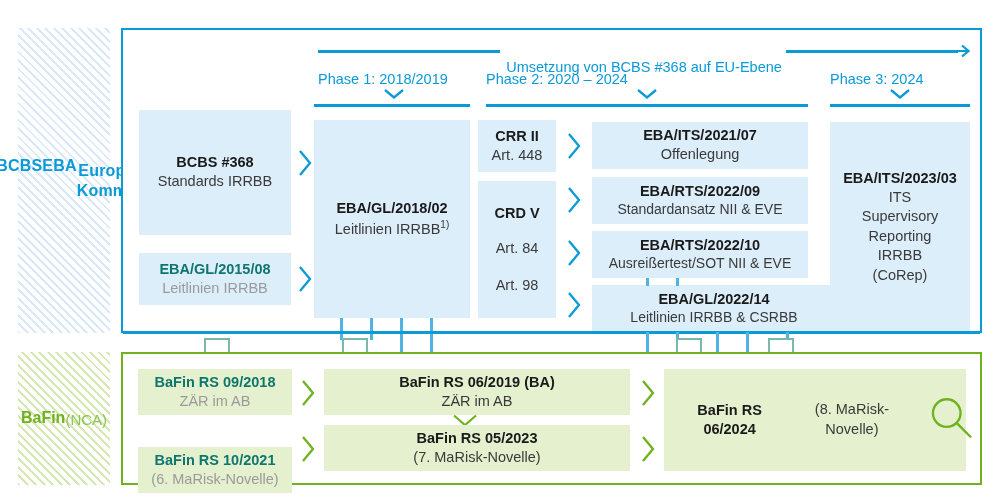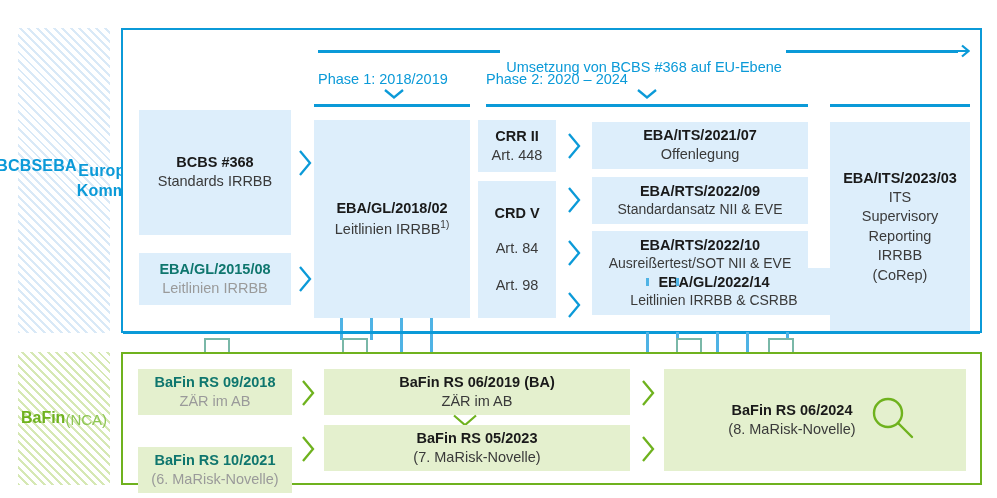--- a/index.html
+++ b/index.html
@@ -171,20 +171,26 @@
   <div class="phase-rule" style="left:314px;top:104px;width:156px;"></div>
 
   <div class="phase" style="left:486px;top:70px;width:322px;">
     <span class="plabel">Phase 2: 2020 – 2024</span>
     <svg class="chev-d" viewBox="0 0 22 11">
       <path d="M2 2 L11 9.4 L20 2" fill="none" stroke="#0b9ad8" stroke-width="2.3"></path>
     </svg>
   </div>
   <div class="phase-rule" style="left:486px;top:104px;width:322px;"></div>
 
+  <div class="phase" style="left:830px;top:70px;width:140px;">
+    <span class="plabel">Phase 3: 2024</span>
+    <svg class="chev-d" viewBox="0 0 22 11">
+      <path d="M2 2 L11 9.4 L20 2" fill="none" stroke="#0b9ad8" stroke-width="2.3"></path>
+    </svg>
+  </div>
   <div class="phase-rule" style="left:830px;top:104px;width:140px;"></div>
 
   <div class="box box-blue" style="left:139px;top:110px;width:152px;height:125px;">
     <span class="b-title">BCBS #368</span>
     <span class="b-sub">Standards IRRBB</span>
   </div>
 
   <div class="box box-blue" style="left:139px;top:253px;width:152px;height:52px;">
     <span class="b-title muted">EBA/GL/2015/08</span>
     <span class="b-sub muted">Leitlinien IRRBB</span>
@@ -234,21 +240,21 @@
   <div class="box box-blue" style="left:592px;top:177px;width:216px;height:47px;">
     <span class="b-title">EBA/RTS/2022/09</span>
     <span class="b-sub sm">Standardansatz NII &amp; EVE</span>
   </div>
 
   <div class="box box-blue" style="left:592px;top:231px;width:216px;height:47px;">
     <span class="b-title">EBA/RTS/2022/10</span>
     <span class="b-sub sm">Ausreißertest/SOT NII &amp; EVE</span>
   </div>
 
-  <div class="box box-blue" style="left:592px;top:268px;width:244px;height:47px;">
+  <div class="box box-blue" style="left:592px;top:285px;width:244px;height:47px;">
     <span class="b-title">EBA/GL/2022/14</span>
     <span class="b-sub sm">Leitlinien IRRBB &amp; CSRBB</span>
   </div>
 
   <div class="vline" style="left:646px;top:278px;height:8px;"></div>
   <div class="vline" style="left:676px;top:278px;height:8px;"></div>
 
   <div class="box box-blue" style="left:830px;top:122px;width:140px;height:210px;">
     <span class="b-title">EBA/ITS/2023/03</span>
     <span class="b-sub">ITS</span>
@@ -322,21 +328,21 @@
   </div>
 
   <svg class="chev-r" style="left:640px;top:378px;" viewBox="0 0 16 30">
     <path d="M3 3 L13 15 L3 27" fill="none" stroke="#6fb21e" stroke-width="2.3"></path>
   </svg>
   <svg class="chev-r" style="left:640px;top:434px;" viewBox="0 0 16 30">
     <path d="M3 3 L13 15 L3 27" fill="none" stroke="#6fb21e" stroke-width="2.3"></path>
   </svg>
 
   <div class="box box-green" style="left:664px;top:369px;width:302px;height:102px;flex-direction:row;justify-content:center;">
-    <span style="display:flex;flex-direction:column;align-items:center;">
+    <span style="display:flex;flex-direction:row;align-items:center;">
       <span class="b-title">BaFin RS 06/2024</span>
       <span class="b-sub">(8. MaRisk-Novelle)</span>
     </span>
     <svg class="magnifier" style="position:relative;left:14px;top:-2px;" viewBox="0 0 46 46">
       <circle cx="18" cy="18" r="14" fill="none" stroke="#6fb21e" stroke-width="2.4"></circle>
       <line x1="28.5" y1="28.5" x2="42" y2="42" stroke="#6fb21e" stroke-width="2.4" stroke-linecap="round"></line>
     </svg>
   </div>
 
 </div>

